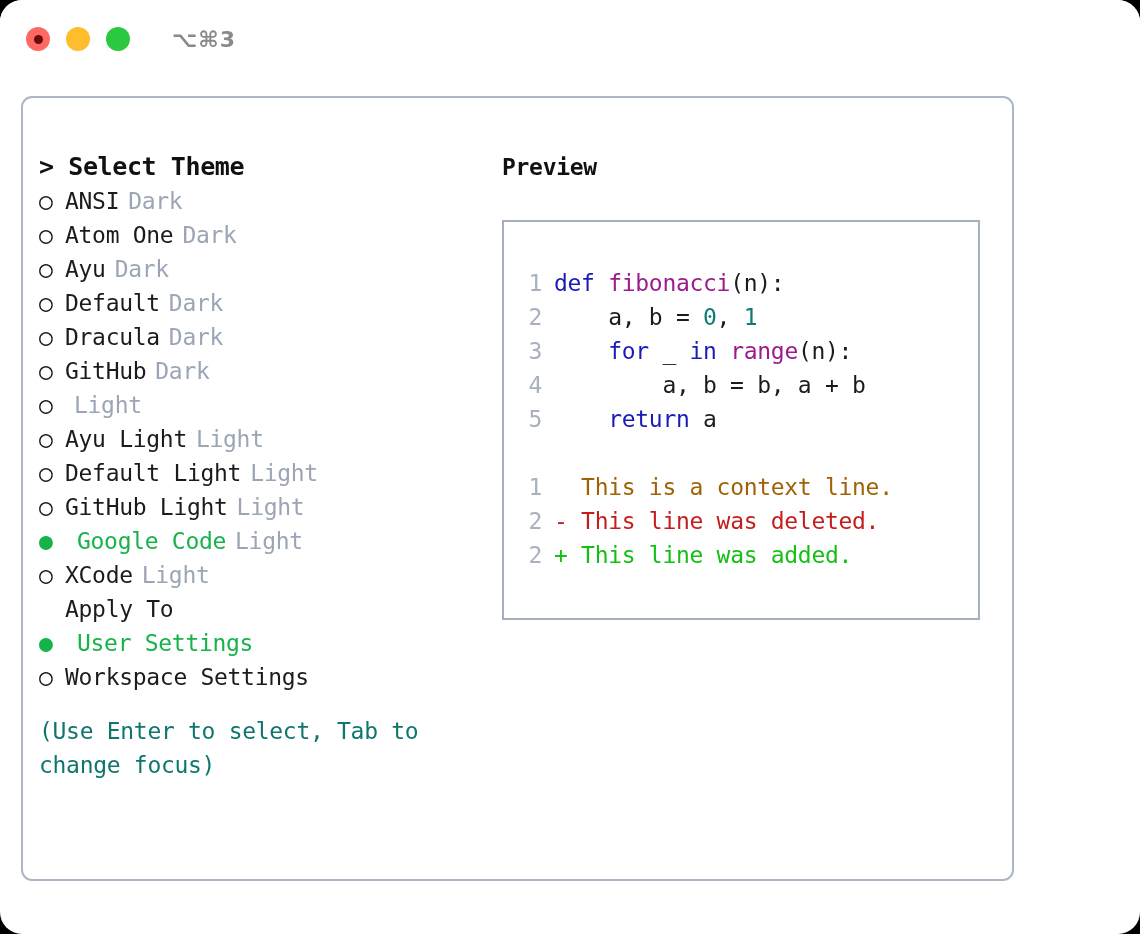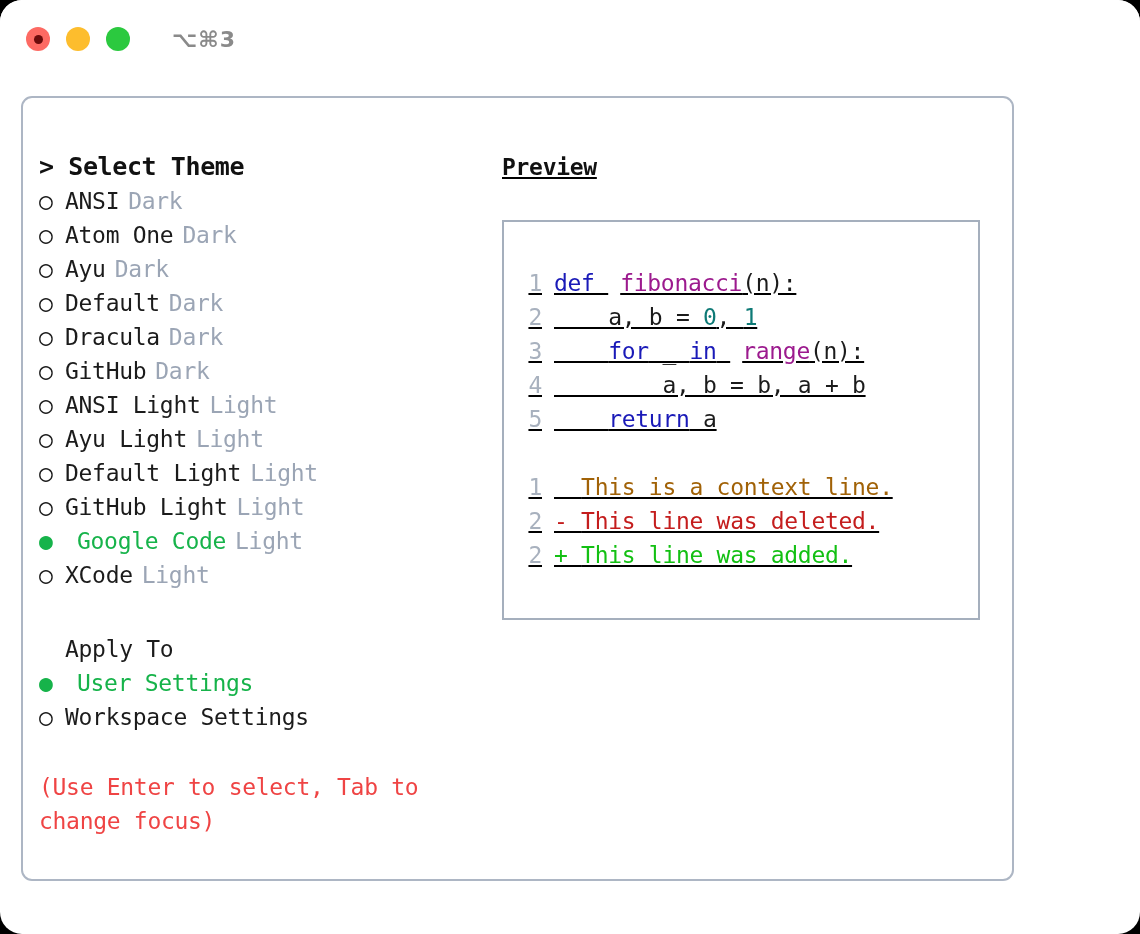--- a/index.html
+++ b/index.html
@@ -114,45 +114,43 @@
 
   .opt-label { color: #1b1b1b; text-align: center; }
   .opt-label.sel { color: #16b34a; margin-left: 12px; }
 
   .opt-tag {
     color: #9ba5b5;
     margin-left: 9px;
   }
 
   #apply-header {
-    margin-top: 40px;
     padding-left: 26px;
     font-size: 23px;
     color: #1b1b1b;
     line-height: 34px;
     letter-spacing: -0.3px;
     white-space: pre;
   }
 
   #hint {
-    margin-top: 36px;
-    font-size: 23px;
-    color: #ef4444;
+    margin-top: 20px;
+    font-size: 23px;
+    color: #0f766e;
     line-height: 34px;
     letter-spacing: -0.3px;
     width: 420px;
   }
 
   
   #right-col {
     position: absolute;
     left: 479px;
     top: 52px;
     width: 490px;
-    text-decoration: underline;
   }
 
   #preview-title {
     font-size: 23px;
     font-weight: 700;
     color: #111111;
     line-height: 34px;
     letter-spacing: -0.3px;
   }
 
@@ -177,21 +175,21 @@
     display: inline-block;
     width: 26px;
     flex: 0 0 26px;
     text-align: right;
     color: #a8b1be;
     margin-right: 12px;
   }
   .code-gap { height: 34px; }
 
   .tok-kw   { color: #1a1ab8; }
-  .tok-fn   { color: #9c1a8e; margin-left: 12px; }
+  .tok-fn   { color: #9c1a8e; }
   .tok-num  { color: #0e7a76; }
   .tok-txt  { color: #1b1b1b; }
   .tok-ctx  { color: #a16207; }
   .tok-del  { color: #c41d1d; }
   .tok-add  { color: #13c013; }
 </style>
 </head>
 <body>
 
 <div id="window">
@@ -211,21 +209,21 @@
 
     <div id="left-col">
       <div class="section-header">&gt; Select Theme</div>
       <div id="theme-list">
           <div class="opt-row"><span class="bullet">○</span><span class="opt-label">ANSI</span><span class="opt-tag">Dark</span></div>
           <div class="opt-row"><span class="bullet">○</span><span class="opt-label">Atom One</span><span class="opt-tag">Dark</span></div>
           <div class="opt-row"><span class="bullet">○</span><span class="opt-label">Ayu</span><span class="opt-tag">Dark</span></div>
           <div class="opt-row"><span class="bullet">○</span><span class="opt-label">Default</span><span class="opt-tag">Dark</span></div>
           <div class="opt-row"><span class="bullet">○</span><span class="opt-label">Dracula</span><span class="opt-tag">Dark</span></div>
           <div class="opt-row"><span class="bullet">○</span><span class="opt-label">GitHub</span><span class="opt-tag">Dark</span></div>
-          <div class="opt-row"><span class="bullet">○</span><span class="opt-label">ANSI Light</span><span class="opt-tag">Light</span></div>
+          <div class="opt-row"><span class="bullet">○</span><span class="opt-tag">Light</span></div>
           <div class="opt-row"><span class="bullet">○</span><span class="opt-label">Ayu Light</span><span class="opt-tag">Light</span></div>
           <div class="opt-row"><span class="bullet">○</span><span class="opt-label">Default Light</span><span class="opt-tag">Light</span></div>
           <div class="opt-row"><span class="bullet">○</span><span class="opt-label">GitHub Light</span><span class="opt-tag">Light</span></div>
           <div class="opt-row"><span class="bullet sel">●</span><span class="opt-label sel">Google Code</span><span class="opt-tag">Light</span></div>
           <div class="opt-row"><span class="bullet">○</span><span class="opt-label">XCode</span><span class="opt-tag">Light</span></div>
         </div>
 
       <div id="apply-header">Apply To</div>
       <div id="apply-list">
           <div class="opt-row"><span class="bullet sel">●</span><span class="opt-label sel">User Settings</span></div>

